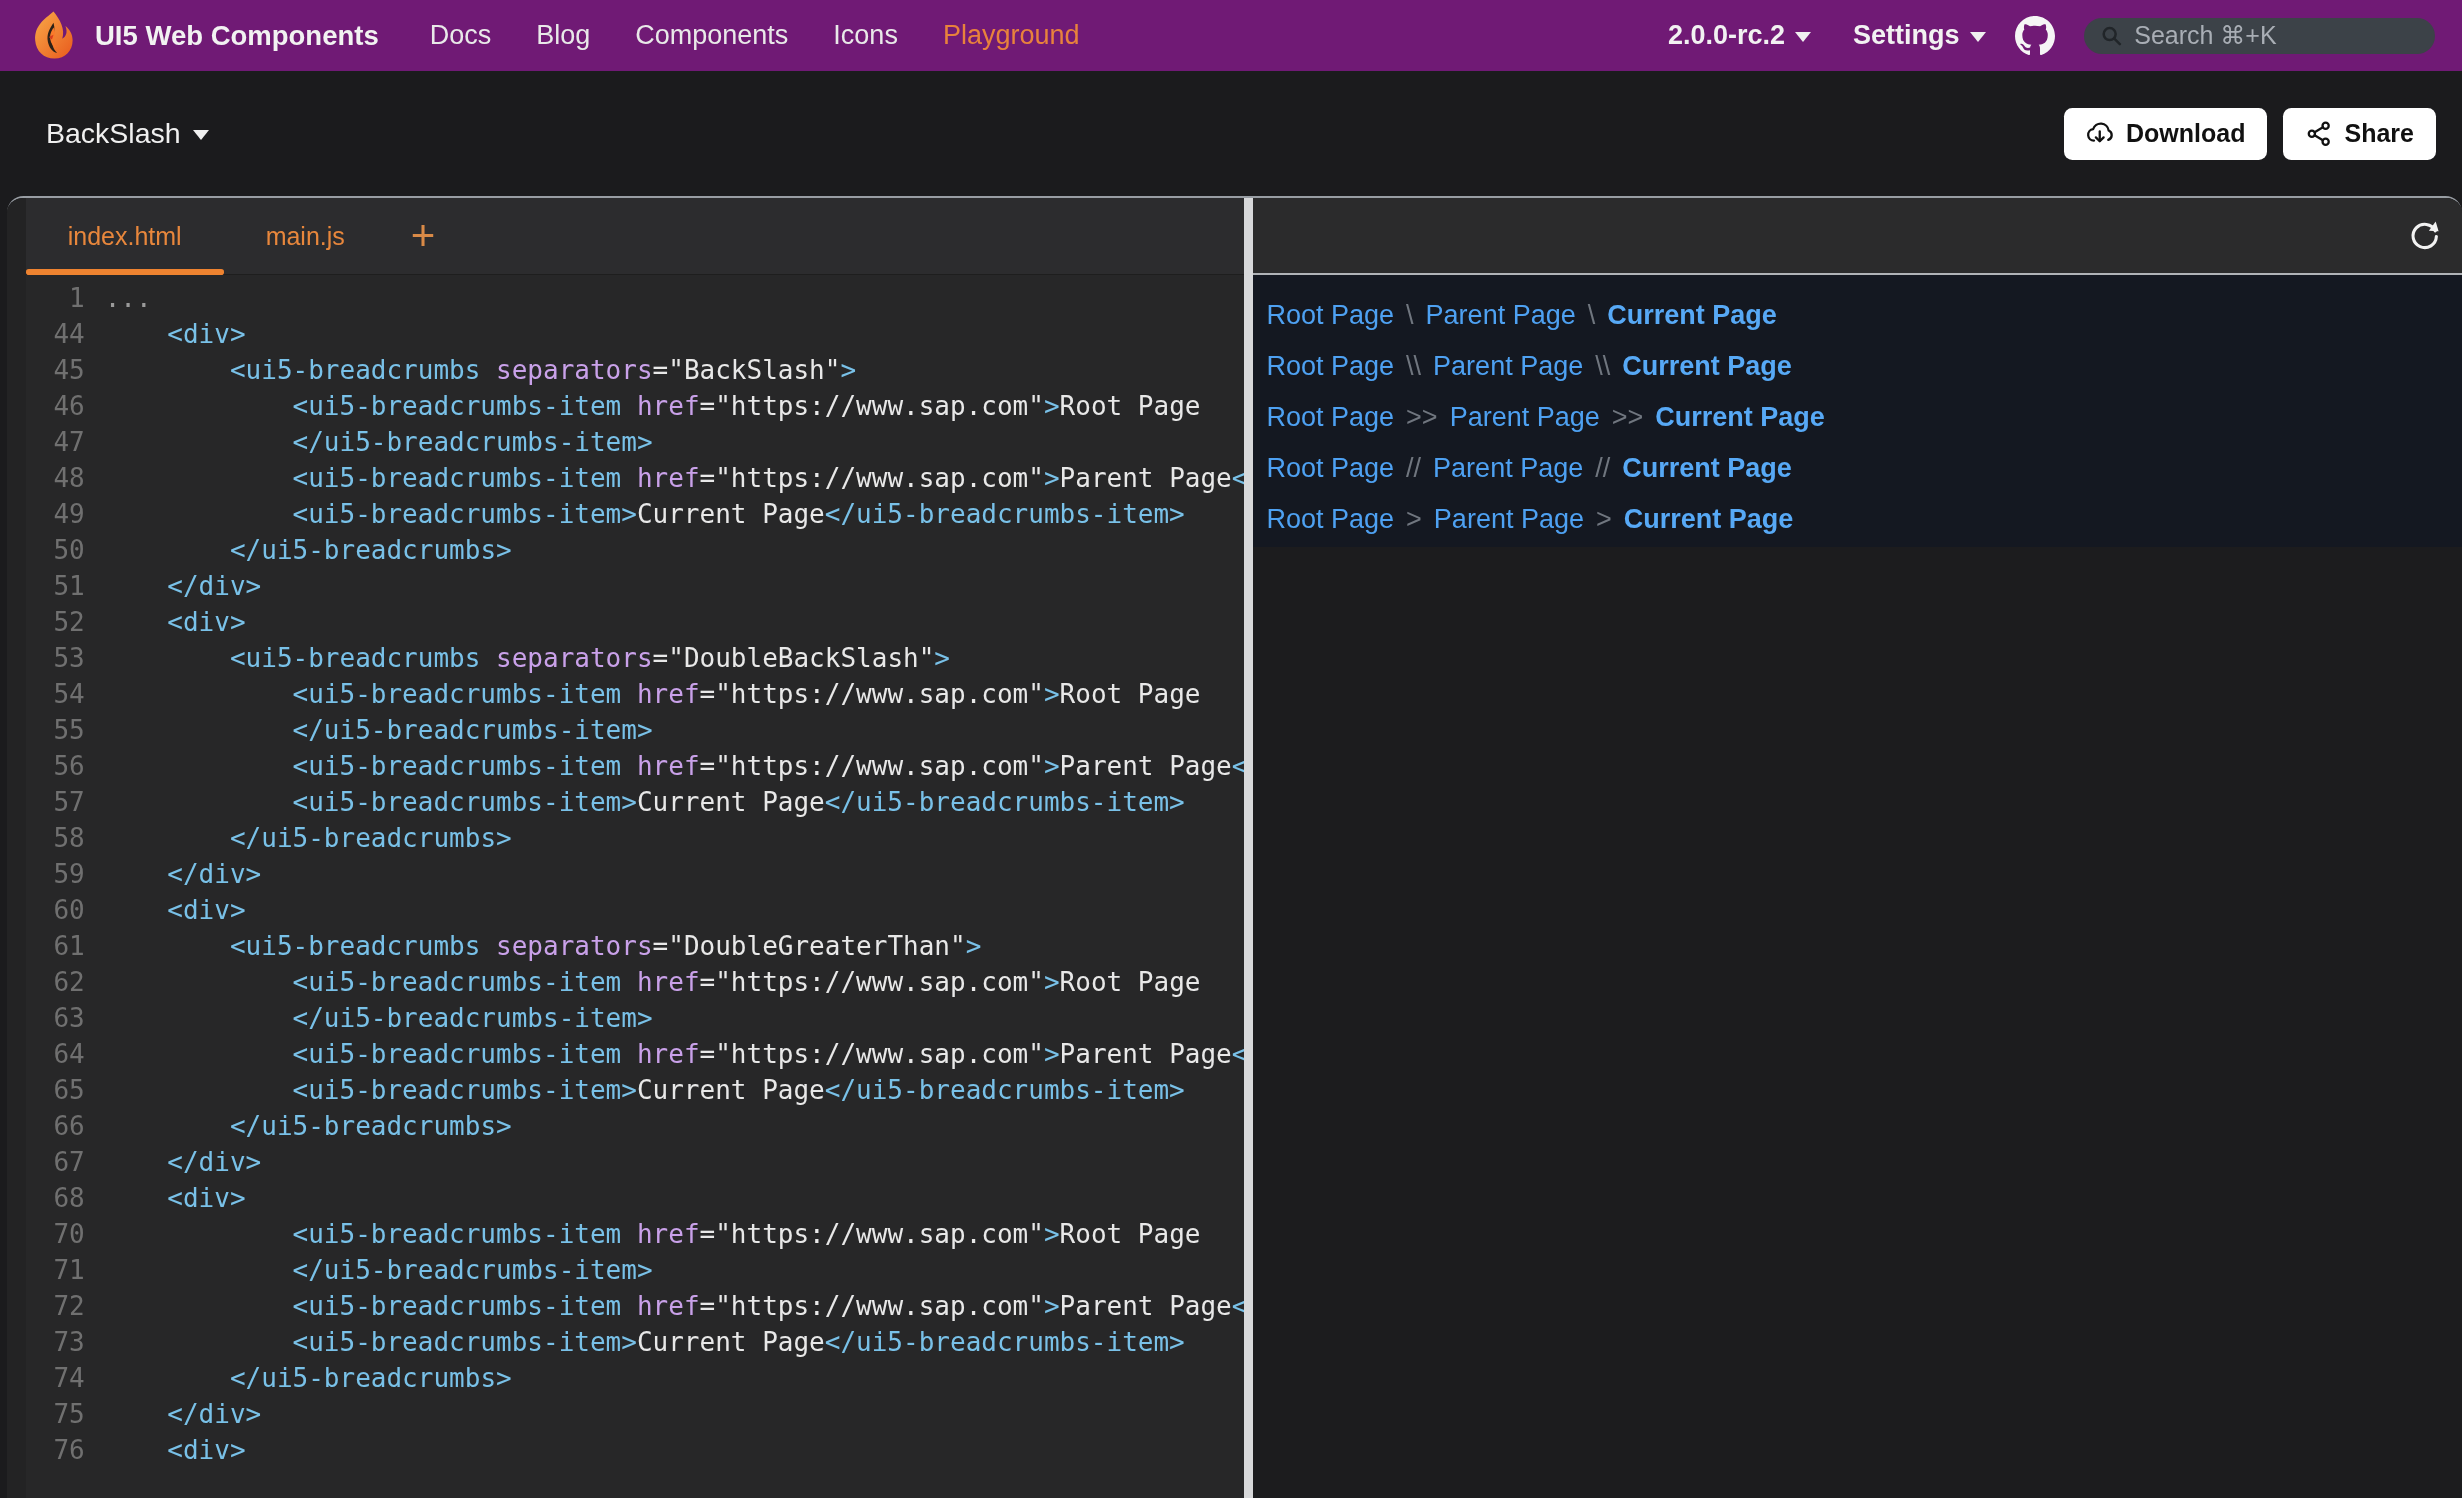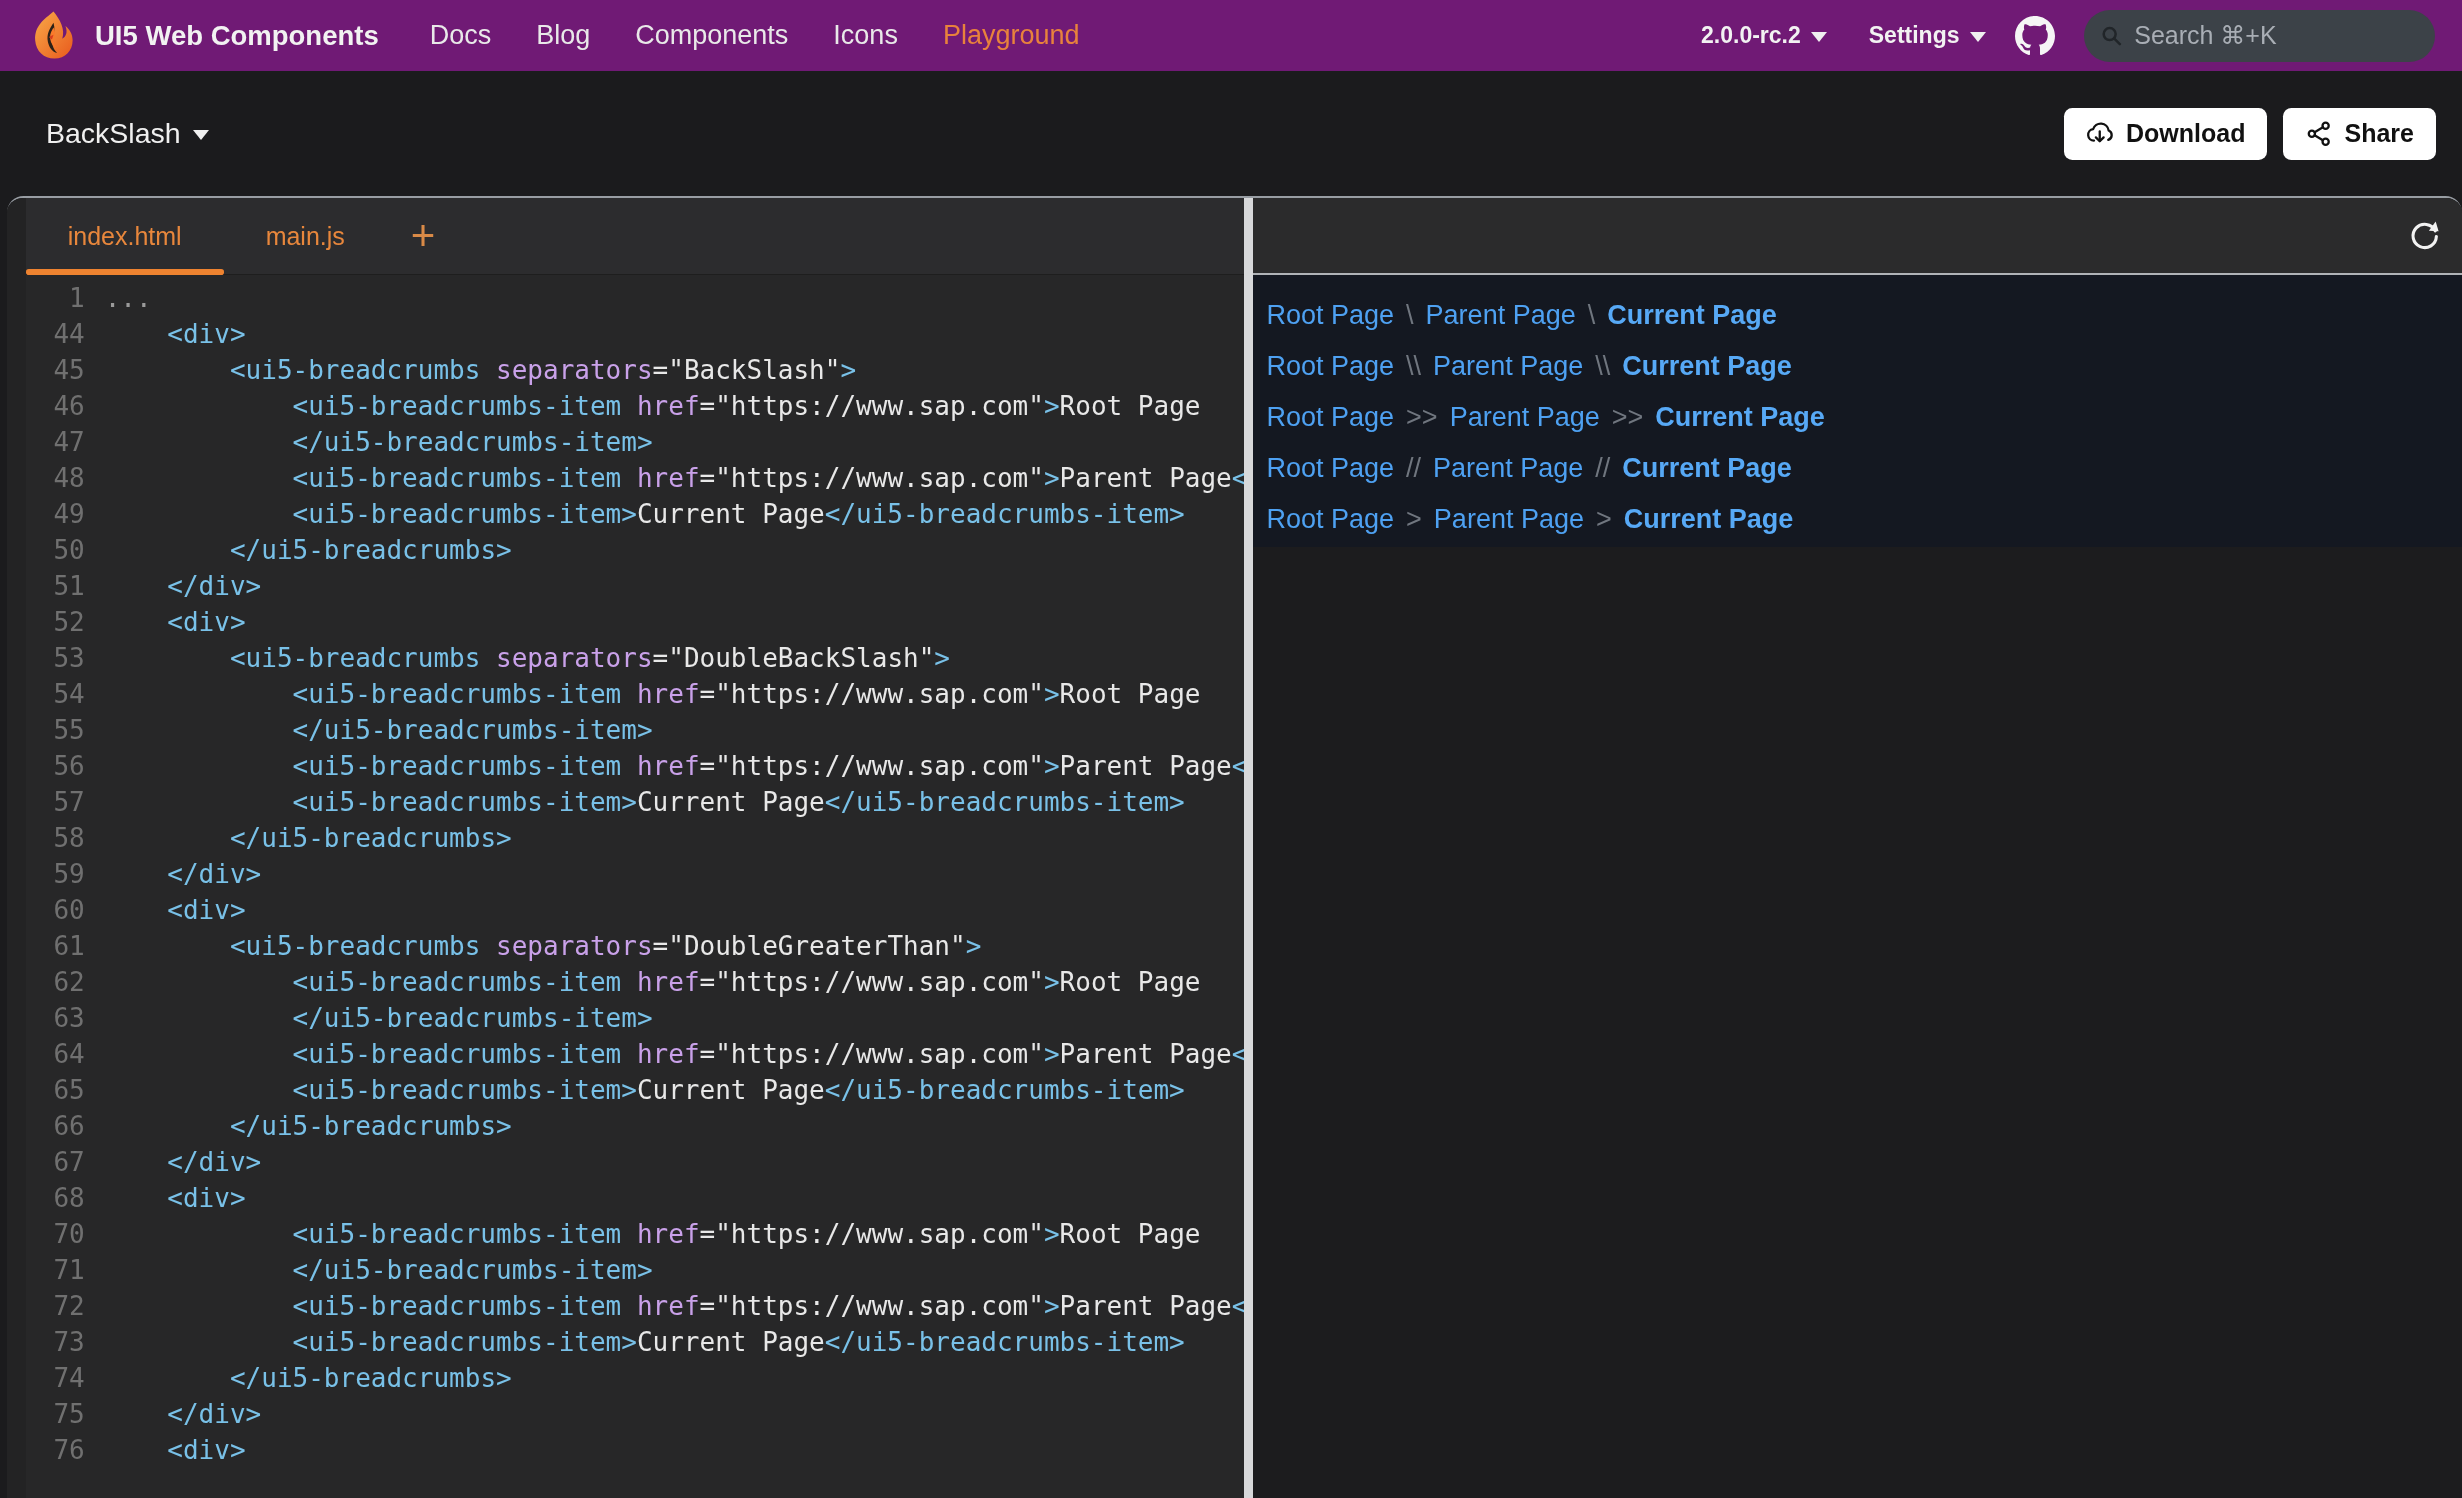--- a/index.html
+++ b/index.html
@@ -7,28 +7,28 @@
               font-family:"Liberation Sans", sans-serif; }
 
   
   .navbar { height:71px; background:#701a75; display:flex; align-items:center; padding:0 27.5px; }
   .logo { width:51px; height:51px; flex:none; margin-right:16.5px; display:flex; align-items:center; justify-content:center; cursor:pointer; }
   .brand { font-size:27.5px; font-weight:bold; color:#f2f2f2; cursor:pointer; white-space:nowrap; }
   .nav-links { display:flex; gap:45px; margin-left:51px; }
   .nav-link { font-size:27px; color:#e9e9e9; cursor:pointer; white-space:nowrap; }
   .nav-link.active { color:#e8823c; }
   .spacer { flex:1; }
-  .menu-item { display:flex; align-items:center; gap:10px; font-size:23px; font-weight:600;
+  .menu-item { display:flex; align-items:center; gap:10px; font-size:27px; font-weight:600;
                color:#f2f2f2; cursor:pointer; white-space:nowrap; }
   .version { margin-right:42px; }
   .settings { margin-right:29px; }
   .caret { width:0; height:0; border-left:8.3px solid transparent; border-right:8.3px solid transparent;
            border-top:10px solid #f0f0f0; margin-top:3.7px; }
   .gh { width:40px; height:40px; margin-right:29px; cursor:pointer; display:flex; }
-  .search { width:351px; height:52px; border-radius:27px; background:#3c4248; display:flex;
+  .search { width:351px; height:36px; border-radius:27px; background:#3c4248; display:flex;
             align-items:center; padding:0 16.5px; gap:11px; }
   .search input { background:transparent; border:none; outline:none; width:100%;
                   font-size:25px; color:#e2e6ea; font-family:"Liberation Sans",sans-serif; }
   .search input::placeholder { color:#a9aeb5; }
 
   
   .toolbar { height:125px; background:#1b1b1d; display:flex; align-items:center; padding:0 26px 0 46px; }
   .examples { display:flex; align-items:center; gap:12px; font-size:28.5px; font-weight:500;
               color:#f0f0f0; cursor:pointer; }
   .btn { height:52px; background:#ffffff; border:none; border-radius:8.3px; display:flex; align-items:center;

